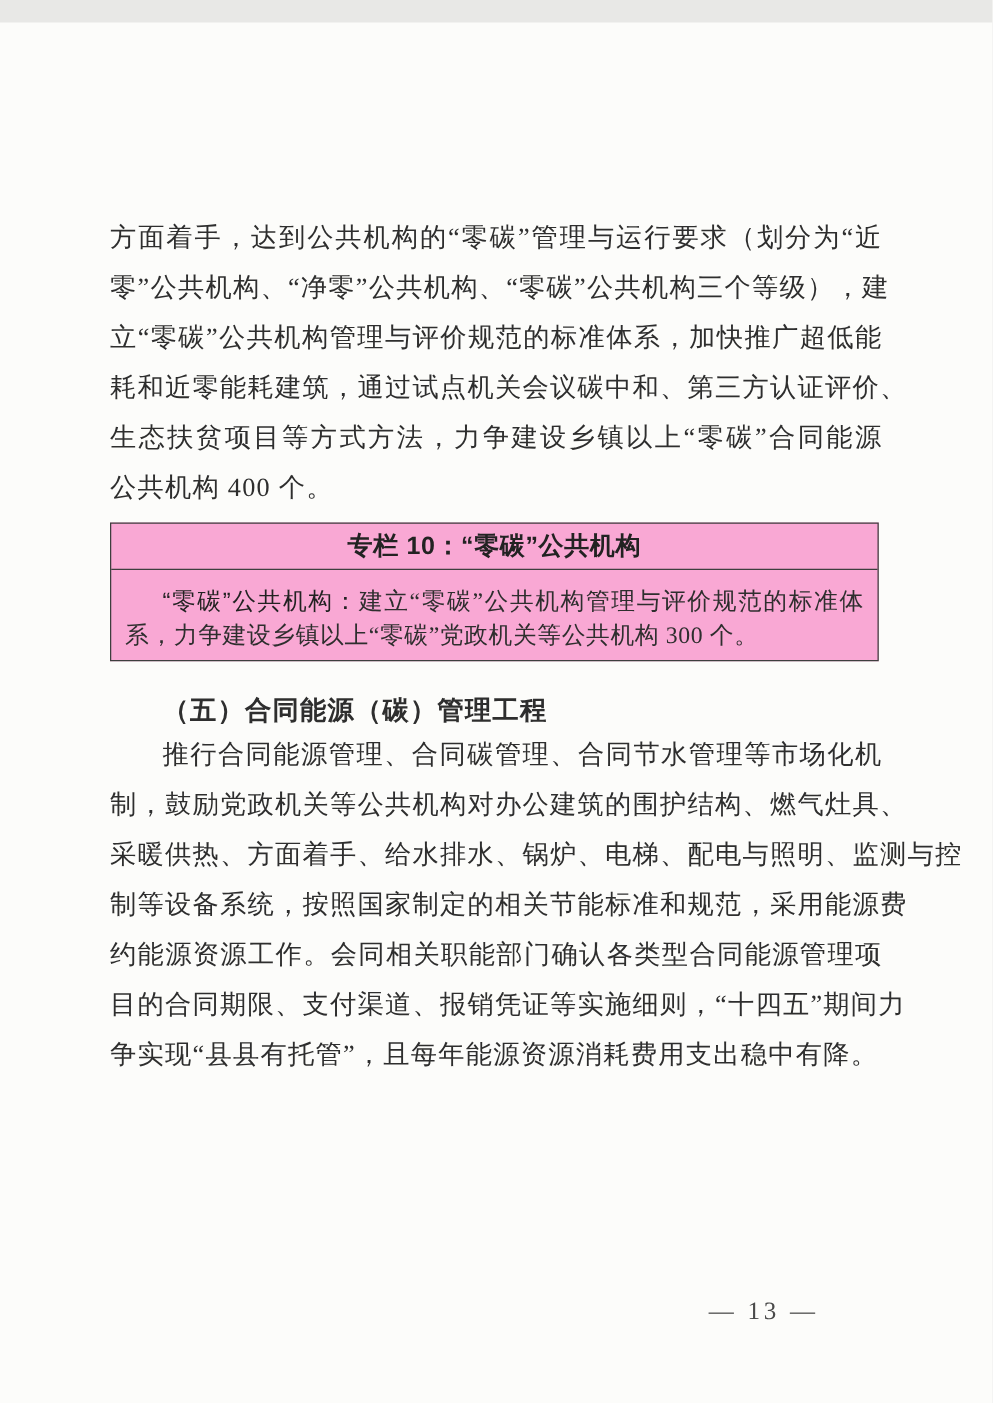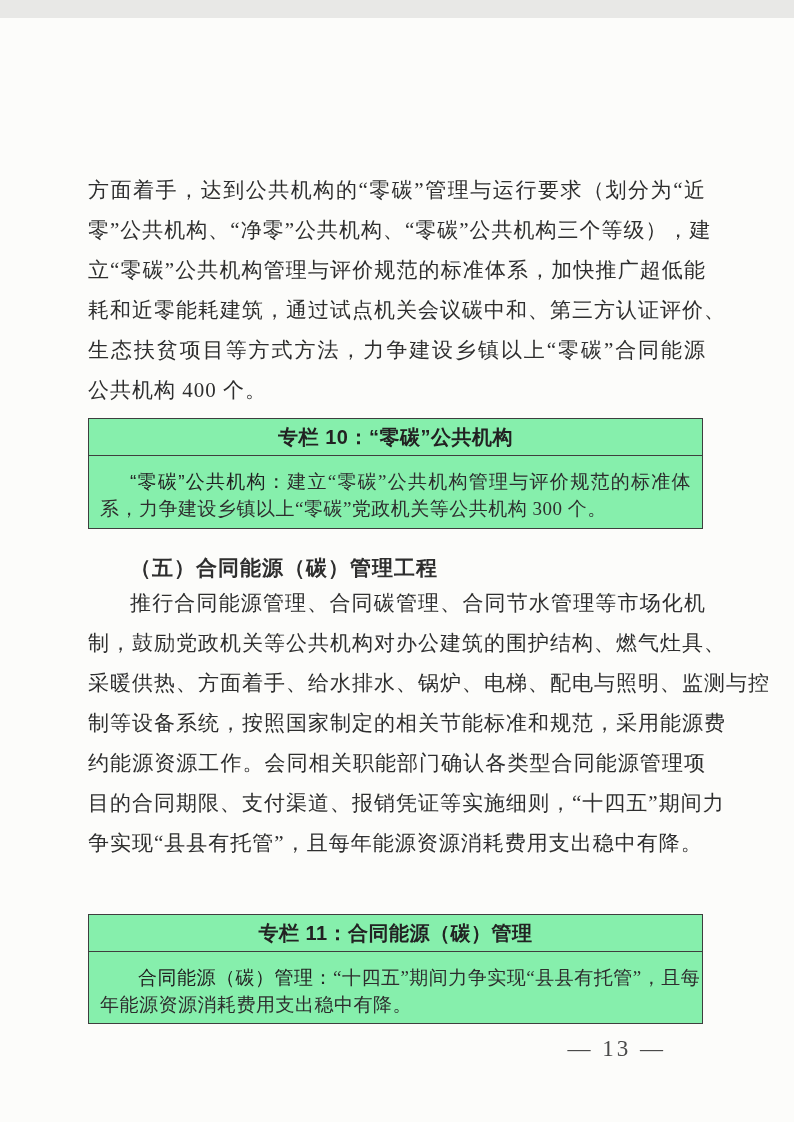--- a/index.html
+++ b/index.html
@@ -36,21 +36,21 @@
     font-size:21px; letter-spacing:1px;
     text-indent:42px;
     font-weight:bold; margin:0;
     color:#2e2e2e;
   }
 
   
   .callout {
     position:absolute; left:88px; width:615px;
     border:1.5px solid #3e3e3e;
-    background:#86efac;
+    background:#f9a8d4;
     box-sizing:border-box;
   }
   .callout-title {
     height:36px; line-height:36px;
     text-align:center;
     font-family:"Liberation Sans","DejaVu Sans",sans-serif;
     font-weight:bold;
     font-size:20px;
     letter-spacing:0.5px;
     color:#222;
@@ -71,23 +71,23 @@
   .box-indent-b { text-indent:38px; }
   .box-lead {
     font-family:"Liberation Sans","DejaVu Sans",sans-serif;
     font-weight:normal;
     color:#222;
   }
 
   
   .page-number {
     position:absolute;
-    top:1016px; right:128px;
+    top:1016px; right:139px;
     height:30px; line-height:30px;
-    font-size:23px;
+    font-size:20px;
     letter-spacing:3px;
     color:#4a4a4a;
   }
 </style>
 </head>
 <body>
 
 <div class="page">
 
   <section class="block" style="top:152px;">
@@ -112,23 +112,16 @@
   <section class="block" style="top:565px;">
     <div class="text-line indent2">推行合同能源管理、合同碳管理、合同节水管理等市场化机</div>
     <div class="text-line">制，鼓励党政机关等公共机构对办公建筑的围护结构、燃气灶具、</div>
     <div class="text-line">采暖供热、方面着手、给水排水、锅炉、电梯、配电与照明、监测与控</div>
     <div class="text-line">制等设备系统，按照国家制定的相关节能标准和规范，采用能源费</div>
     <div class="text-line">约能源资源工作。会同相关职能部门确认各类型合同能源管理项</div>
     <div class="text-line">目的合同期限、支付渠道、报销凭证等实施细则，“十四五”期间力</div>
     <div class="text-line short">争实现“县县有托管”，且每年能源资源消耗费用支出稳中有降。</div>
   </section>
 
-  <div class="callout" style="top:896px; height:110px;">
-    <div class="callout-title">专栏 11：合同能源（碳）管理</div>
-    <div class="callout-body">
-      <div class="box-line box-indent-b"><span class="box-lead">合同能源（碳）管理：</span><span>“十四五”期间力争实现“县县有托管”，且每</span></div>
-      <div class="box-line short">年能源资源消耗费用支出稳中有降。</div>
-    </div>
-  </div>
 
   <div class="page-number">— 13 —</div>
 
 </div>
 
 </body></html>

